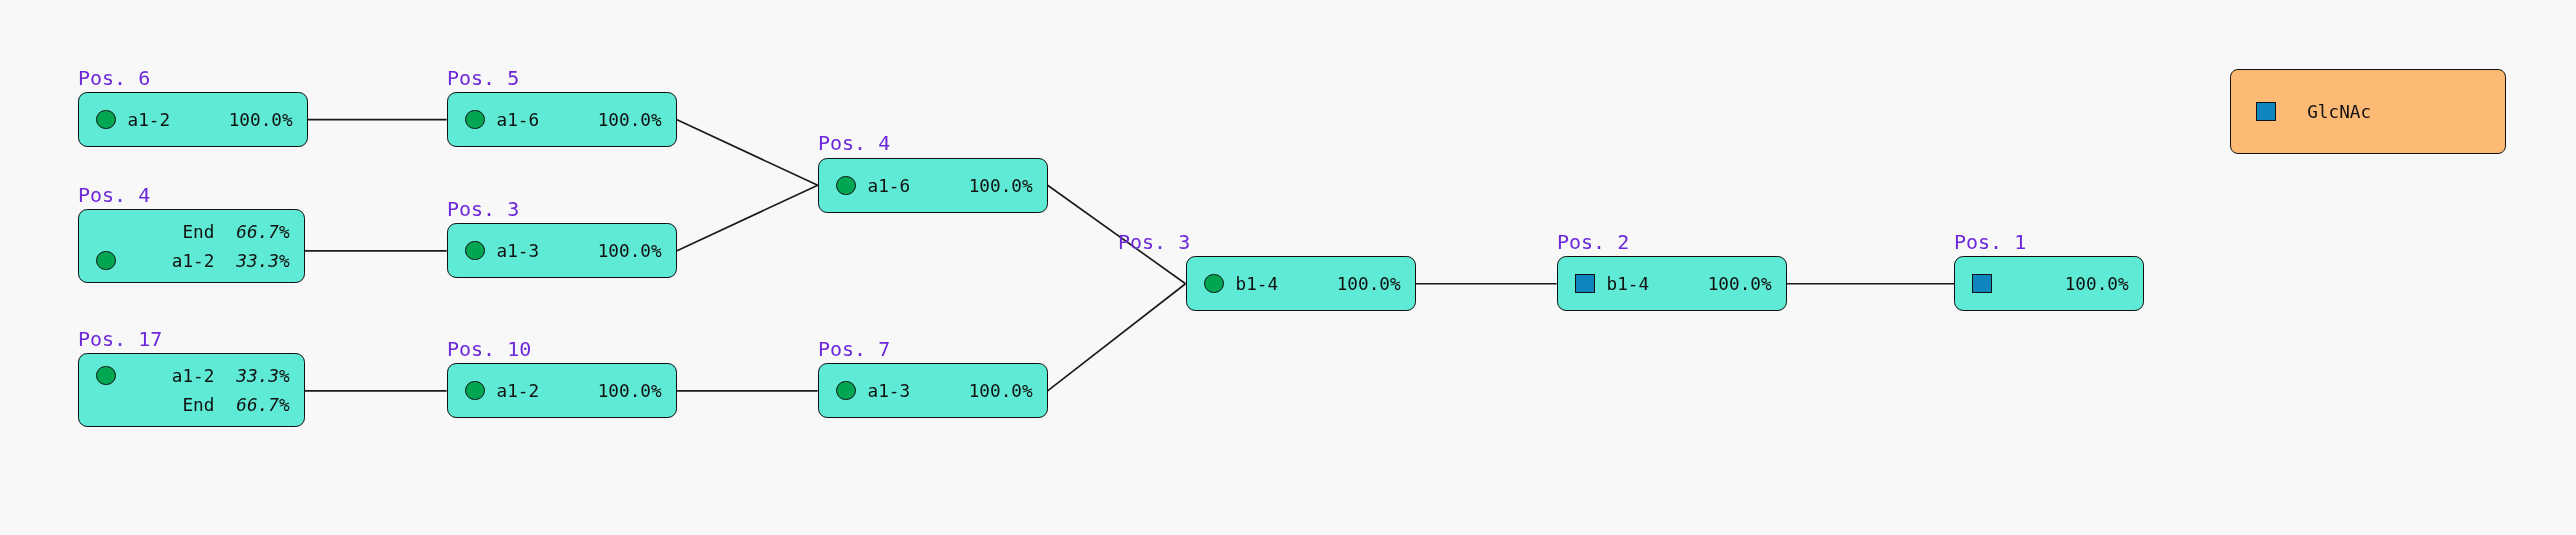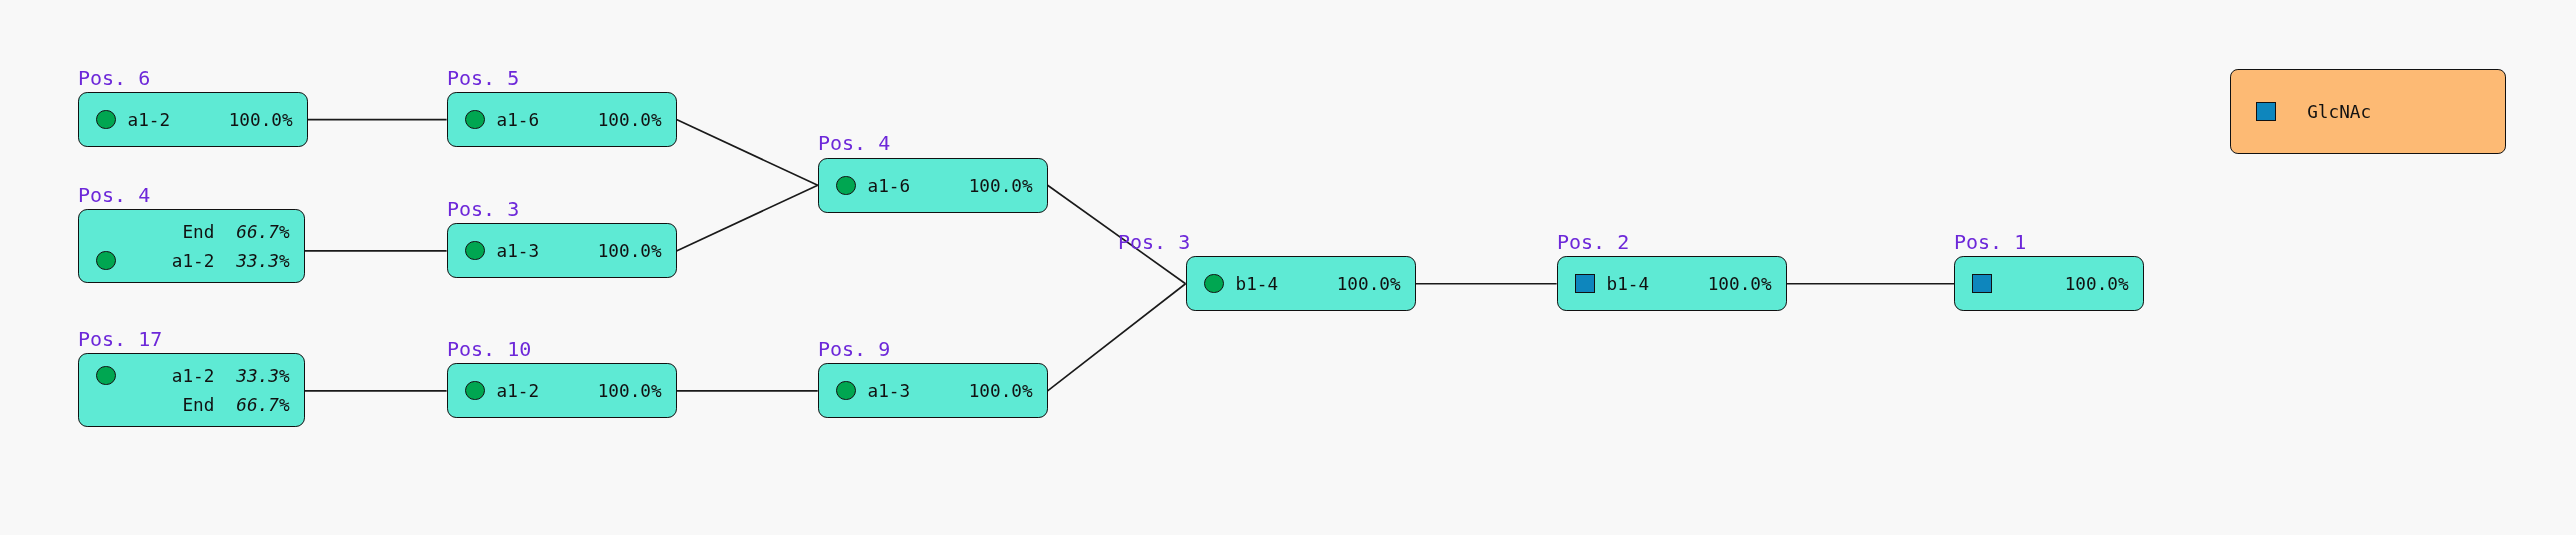--- a/index.html
+++ b/index.html
@@ -178,21 +178,21 @@
         </div>
       </div>
       <div class="pos-label" style="left: 447px; top: 337px;">Pos. 10</div>
       <div class="node" style="left: 447px; top: 363px; width: 230px; height: 55px;">
         <div class="row">
           <span class="sym circle" style="background: rgb(0, 166, 81);"></span>
           <span class="link-lbl">a1-2</span>
           <span class="pct">100.0%</span>
         </div>
       </div>
-      <div class="pos-label" style="left: 818px; top: 337px;">Pos. 9</div>
+      <div class="pos-label" style="left: 818px; top: 337px;">Pos. 7</div>
       <div class="node" style="left: 818px; top: 363px; width: 230px; height: 55px;">
         <div class="row">
           <span class="sym circle" style="background: rgb(0, 166, 81);"></span>
           <span class="link-lbl">a1-3</span>
           <span class="pct">100.0%</span>
         </div>
       </div>
     </div>
   <div id="legend" style="left: 2230px; top: 69px; width: 276px; height: 85px;">
       <div class="legend-row">

